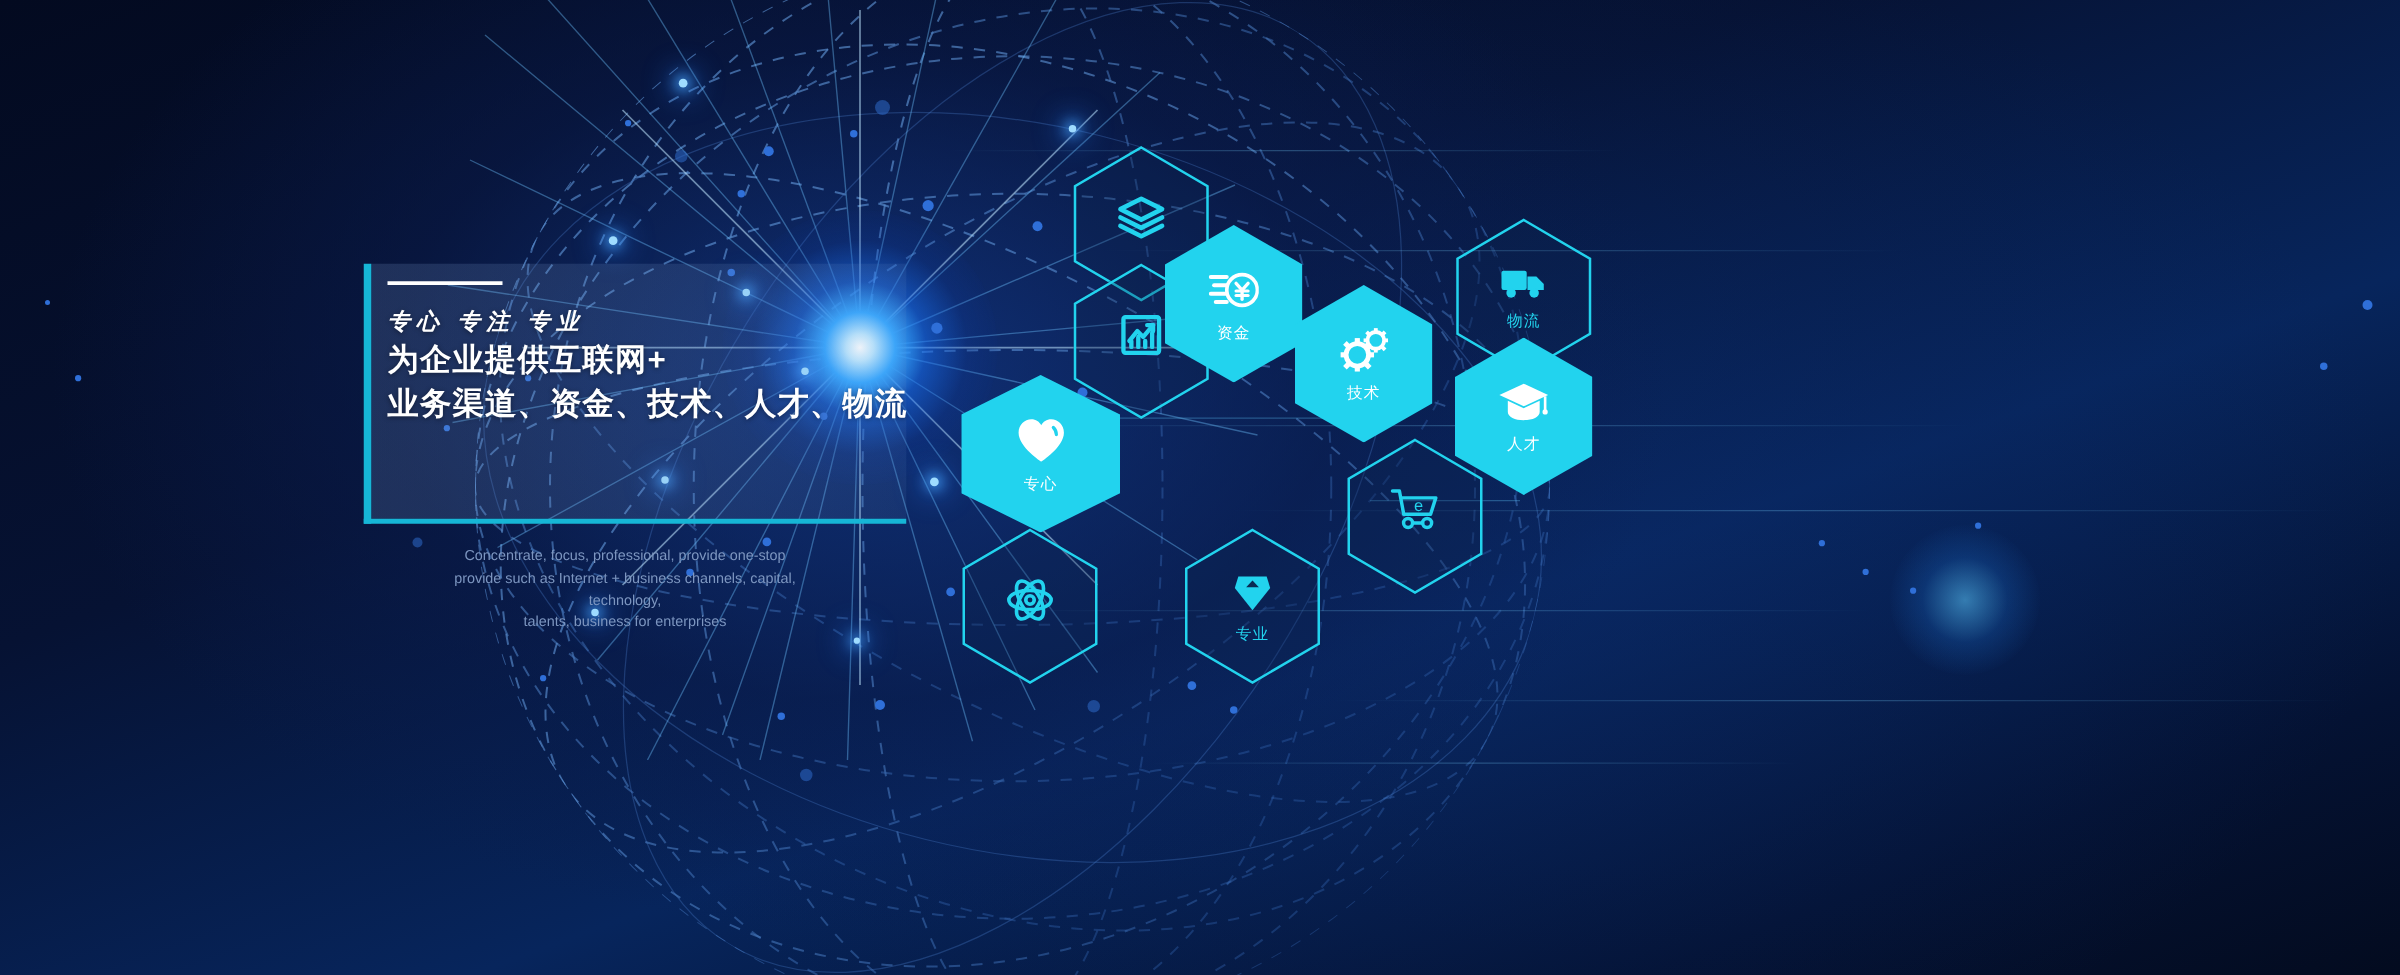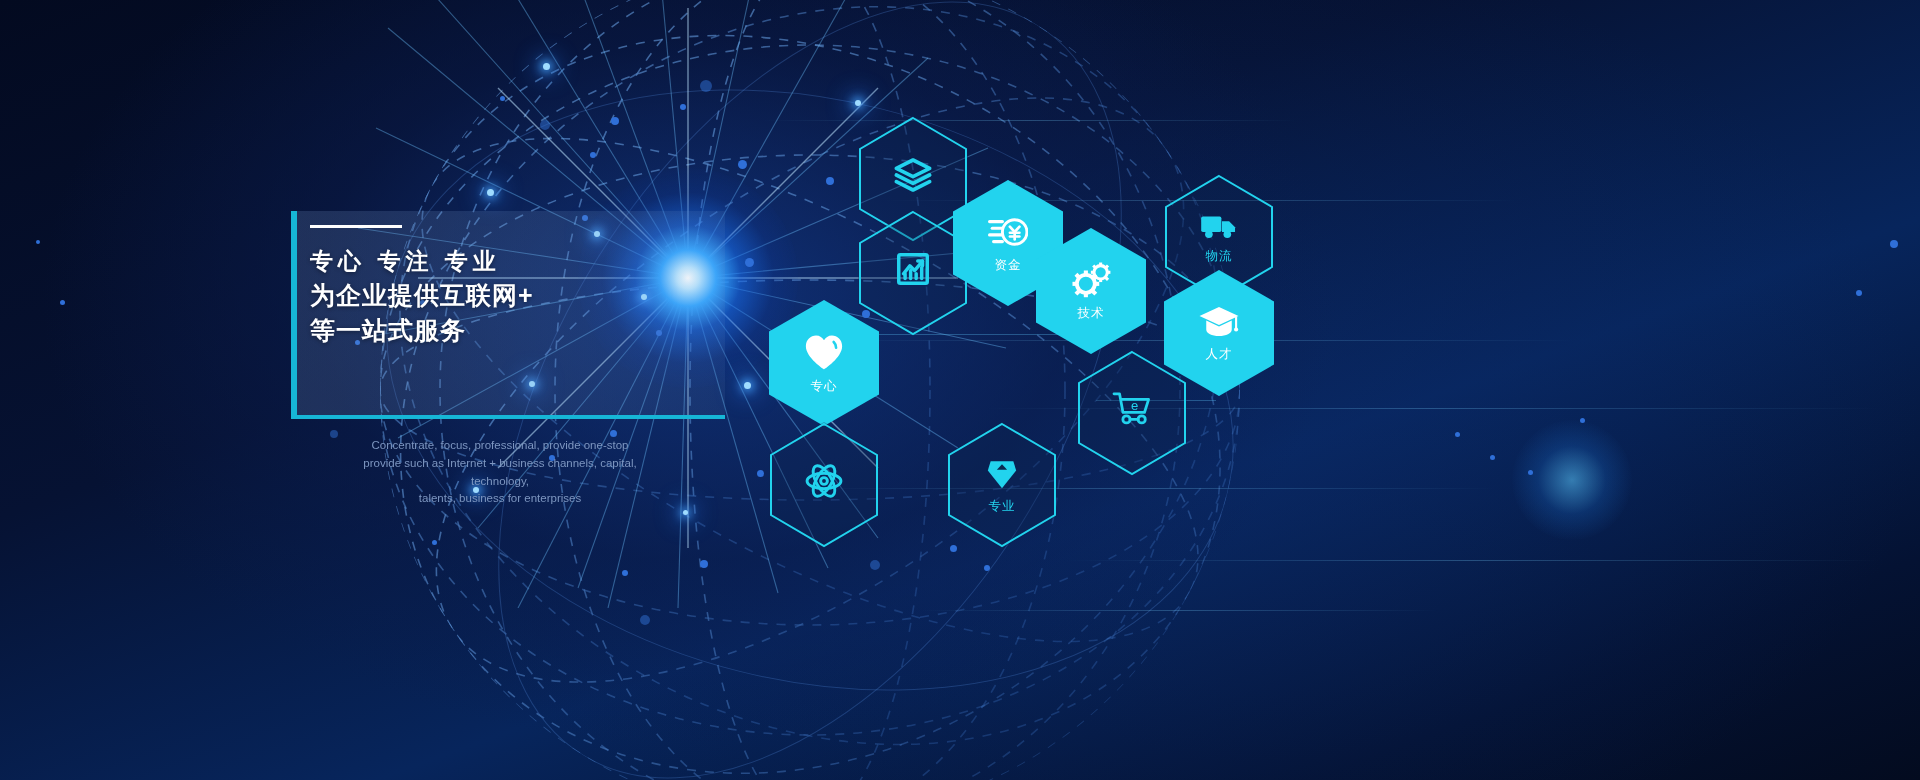--- a/index.html
+++ b/index.html
@@ -49,21 +49,21 @@
   .panel{
     position:absolute;left:291px;top:211px;width:434px;height:208px;
     background:linear-gradient(100deg,rgba(128,160,210,.20) 0%,rgba(120,155,205,.17) 55%,rgba(110,150,200,.10) 100%);
     border-left:6px solid #16b6d6;
     border-bottom:4px solid #16b6d6;
     box-sizing:border-box;
   }
   .panel-inner{position:absolute;left:310px;top:225px;width:430px;}
   .rule{width:92px;height:3px;background:#ffffff;margin-bottom:17px;}
   .headline{color:#ffffff;font-weight:bold;line-height:1.42;letter-spacing:.5px;text-shadow:0 1px 4px rgba(0,0,0,.45);}
-  .headline .l1{font-size:23px;letter-spacing:5px;}
+  .headline .l1{font-size:18px;letter-spacing:5px;font-style:italic;}
   .headline .l2,.headline .l3,.headline .l4{font-size:25px;letter-spacing:1px;}
   .subtitle{
     position:absolute;left:340px;top:437px;width:320px;text-align:center;
     color:#7d96c0;font-size:11.5px;line-height:1.55;
   }
 
   
   .hexwrap{position:absolute;left:740px;top:100px;width:560px;height:420px;}
   .hex{position:absolute;width:110px;height:126px;}
   .hex .shape{
@@ -238,21 +238,21 @@
     <span style="left:300px;top:470px;width:820px;"></span>
     <span style="left:160px;top:520px;width:520px;"></span>
   </div>
 
   <div class="panel"></div>
   <div class="panel-inner">
     <div class="rule"></div>
     <div class="headline">
       <div class="l1">专心 专注 专业</div>
       <div class="l2">为企业提供互联网+</div>
-      <div class="l4">等一站式服务</div>
+      <div class="l3">业务渠道、资金、技术、人才、物流</div>
     </div>
   </div>
   <div class="subtitle">
     <div>Concentrate, focus, professional, provide one-stop</div>
     <div>provide such as Internet + business channels, capital, technology,</div>
     <div>talents, business for enterprises</div>
   </div>
 
   <div class="hexwrap">
 
@@ -295,21 +295,21 @@
             <line x1="7" y1="18" x2="7" y2="15"></line>
             <line x1="10.5" y1="18" x2="10.5" y2="13"></line>
             <line x1="14" y1="18" x2="14" y2="15"></line>
             <line x1="17.5" y1="18" x2="17.5" y2="11"></line>
           </svg>
         </span>
         <span class="lbl"></span>
       </div>
     </div>
 
-    <div class="hex filled" style="left:213px;top:80px;">
+    <div class="hex filled" style="left:192px;top:80px;">
       <div class="shape"></div>
       <div class="content">
         <span class="ico">
           <svg width="40" height="36" viewBox="0 0 30 26">
             <rect x="0" y="4" width="12" height="2.4" rx="1.2"></rect>
             <rect x="2" y="9" width="10" height="2.4" rx="1.2"></rect>
             <rect x="0" y="14" width="12" height="2.4" rx="1.2"></rect>
             <rect x="3" y="19" width="9" height="2.4" rx="1.2"></rect>
             <circle cx="20" cy="13" r="9.2" fill="none" stroke="#fff" stroke-width="2.2"></circle>
             <path d="M16.4 9 L20 13 L23.6 9" fill="none" stroke="#fff" stroke-width="2" stroke-linecap="round"></path>
@@ -374,21 +374,21 @@
                 <rect x="15.7" y="9" width="3.2" height="4" transform="rotate(45 17.3 11)"></rect>
                 <rect x="3.1" y="21.6" width="3.2" height="4" transform="rotate(45 4.7 23.6)"></rect>
               </g>
             </g>
           </svg>
         </span>
         <span class="lbl">技术</span>
       </div>
     </div>
 
-    <div class="hex filled" style="left:29px;top:200px;">
+    <div class="hex filled" style="left:29px;top:200px;padding-left:17px;">
       <div class="shape"></div>
       <div class="content">
         <span class="ico">
           <svg width="42" height="38" viewBox="0 0 24 22">
             <path d="M12 21 C12 21 1.5 14.2 1.5 7.6 C1.5 3.9 4.3 1.4 7.4 1.4 C9.5 1.4 11.2 2.6 12 4.2 C12.8 2.6 14.5 1.4 16.6 1.4 C19.7 1.4 22.5 3.9 22.5 7.6 C22.5 14.2 12 21 12 21 Z"></path>
             <path d="M17.6 5.2 a4.6 4.6 0 0 1 1.4 3.3" fill="none" stroke="#22d3ee" stroke-width="1.5" stroke-linecap="round"></path>
           </svg>
         </span>
         <span class="lbl">专心</span>
       </div>

